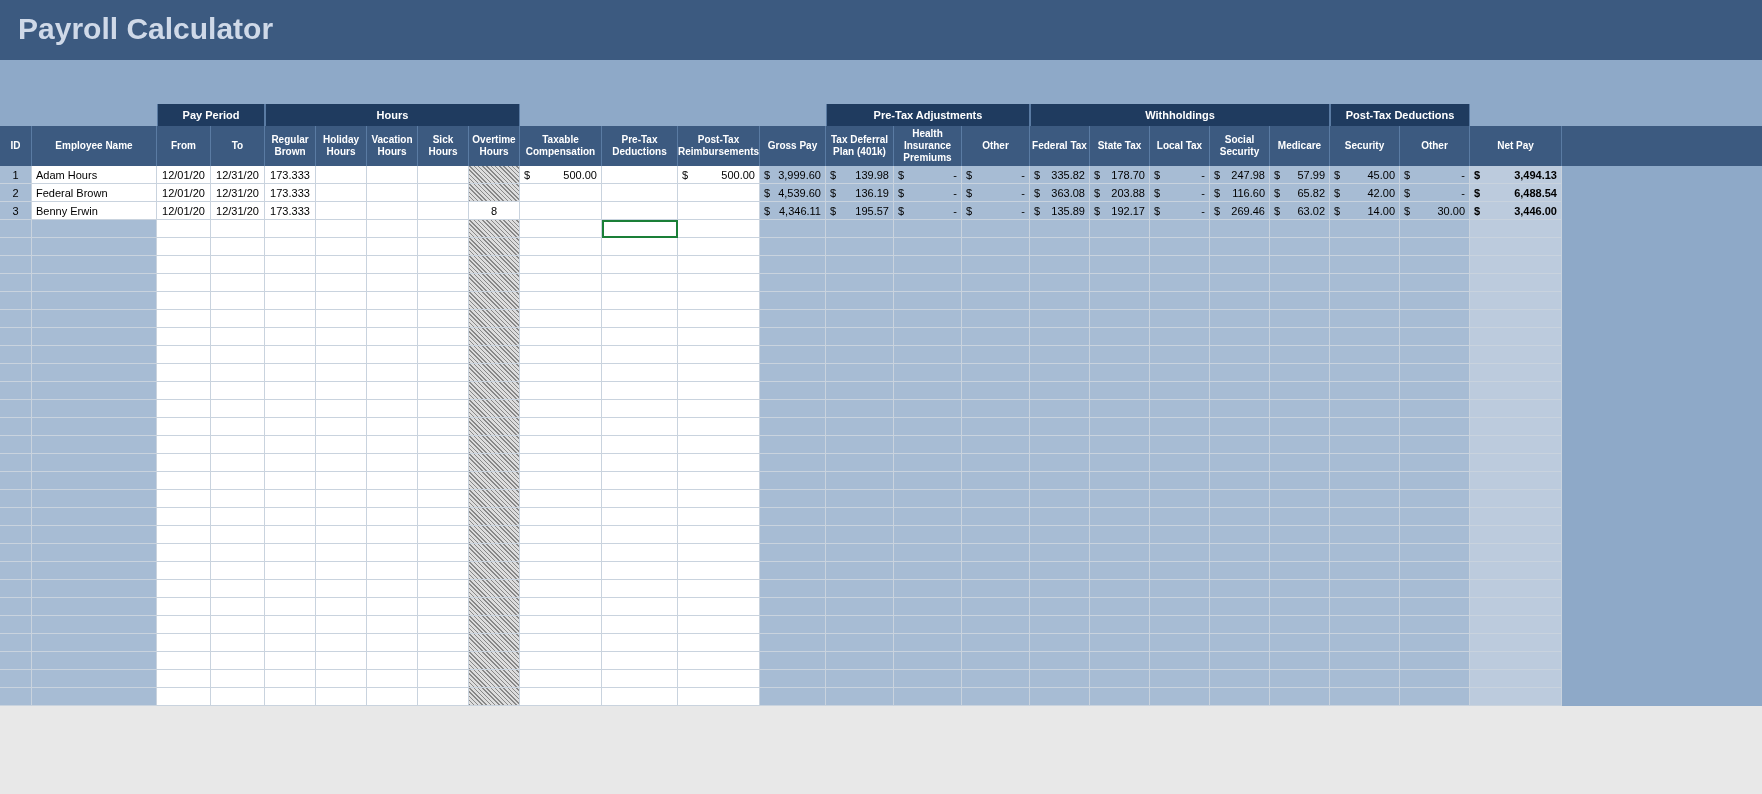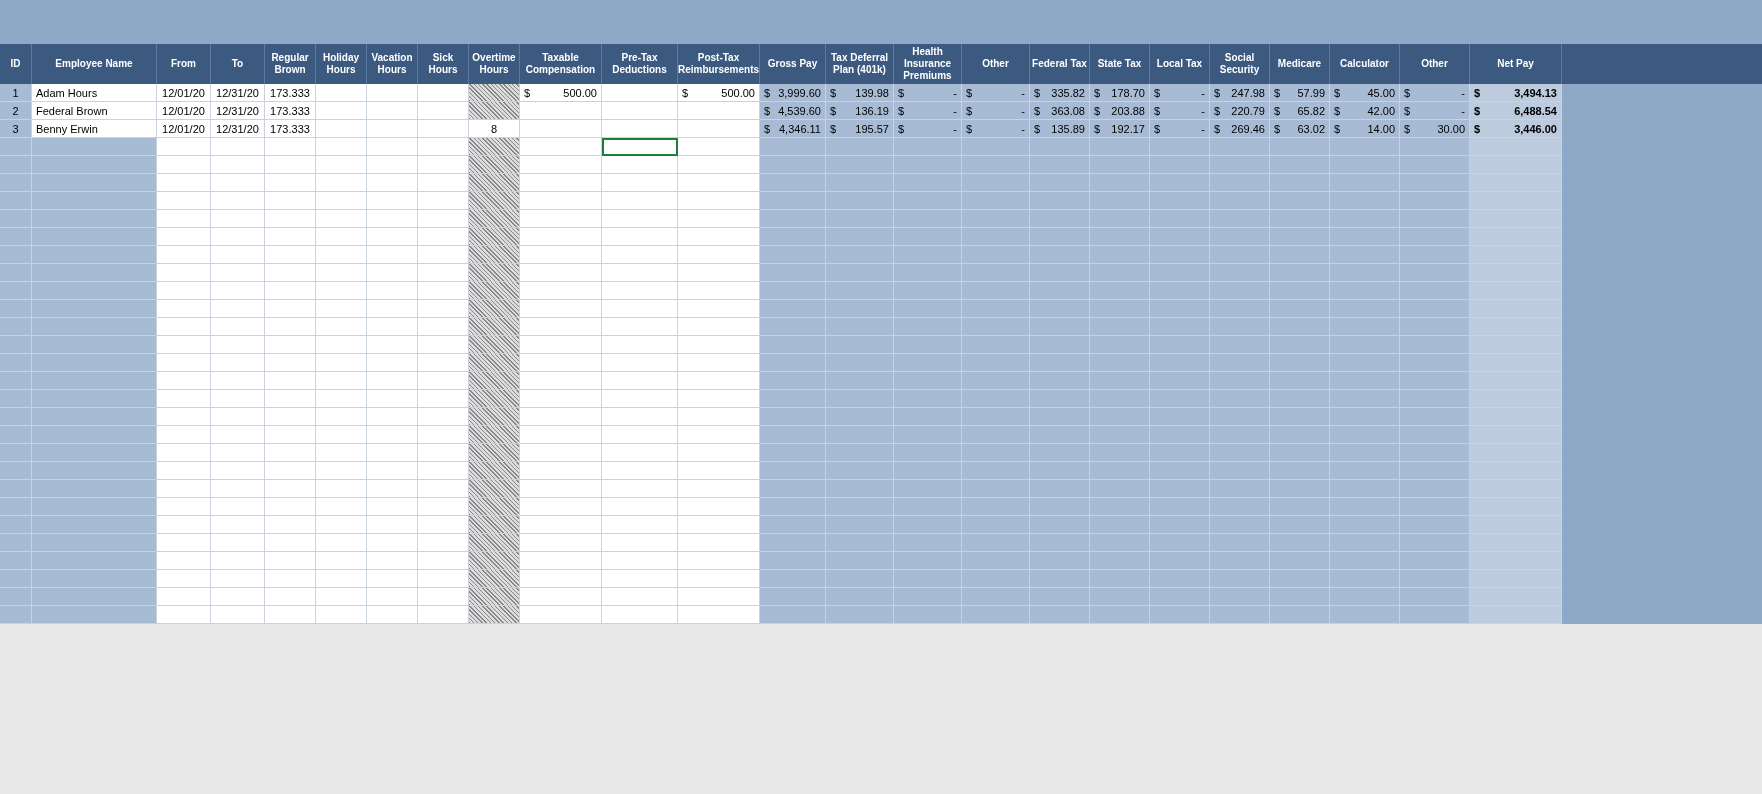--- a/index.html
+++ b/index.html
@@ -73,23 +73,35 @@
   .l  { text-align: left; }
   .money { display: flex; justify-content: space-between; }
   .money .sym { }
   .money .val { }
 </style>
 </head>
 <body>
 
 <div class="sheet">
 
+  <div class="title-bar">Payroll Calculator</div>
 
   <div class="spacer"></div>
 
+  <div class="group-row">
+    <div class="group-gap" style="width:32px"></div>
+    <div class="group-gap" style="width:125px"></div>
+    <div class="group-cell" style="width:108px">Pay Period</div>
+    <div class="group-cell" style="width:255px">Hours</div>
+    <div class="group-gap" style="width:306px"></div>
+    <div class="group-cell" style="width:204px">Pre-Tax Adjustments</div>
+    <div class="group-cell" style="width:300px">Withholdings</div>
+    <div class="group-cell" style="width:140px">Post-Tax Deductions</div>
+    <div class="group-gap" style="width:92px"></div>
+  </div>
 
   <div class="header-row">
     <div class="header-cell" style="width:32px">ID</div>
     <div class="header-cell" style="width:125px">Employee Name</div>
     <div class="header-cell" style="width:54px">From</div>
     <div class="header-cell" style="width:54px">To</div>
     <div class="header-cell" style="width:51px">Regular Brown</div>
     <div class="header-cell" style="width:51px">Holiday Hours</div>
     <div class="header-cell" style="width:51px">Vacation Hours</div>
     <div class="header-cell" style="width:51px">Sick Hours</div>
@@ -99,21 +111,21 @@
     <div class="header-cell" style="width:82px">Post-Tax Reimbursements</div>
     <div class="header-cell" style="width:66px">Gross Pay</div>
     <div class="header-cell" style="width:68px">Tax Deferral Plan (401k)</div>
     <div class="header-cell" style="width:68px">Health Insurance Premiums</div>
     <div class="header-cell" style="width:68px">Other</div>
     <div class="header-cell" style="width:60px">Federal Tax</div>
     <div class="header-cell" style="width:60px">State Tax</div>
     <div class="header-cell" style="width:60px">Local Tax</div>
     <div class="header-cell" style="width:60px">Social Security</div>
     <div class="header-cell" style="width:60px">Medicare</div>
-    <div class="header-cell" style="width:70px">Calculator</div>
+    <div class="header-cell" style="width:70px">Security</div>
     <div class="header-cell" style="width:70px">Other</div>
     <div class="header-cell" style="width:92px">Net Pay</div>
   </div>
 
   <div id="rows-container">
       <div class="data-row">
         <div class="data-cell blue c" style="width: 32px;">1</div>
         <div class="data-cell white l" style="width: 125px;">Adam Hours</div>
         <div class="data-cell white c" style="width: 54px;">12/01/20</div>
         <div class="data-cell white c" style="width: 54px;">12/31/20</div>
@@ -259,21 +271,21 @@
         </div>
         <div class="data-cell blue" style="width: 60px;">
           <div class="money">
             <span class="sym">$</span>
             <span class="val">-</span>
           </div>
         </div>
         <div class="data-cell blue" style="width: 60px;">
           <div class="money">
             <span class="sym">$</span>
-            <span class="val">220.79</span>
+            <span class="val">116.60</span>
           </div>
         </div>
         <div class="data-cell blue" style="width: 60px;">
           <div class="money">
             <span class="sym">$</span>
             <span class="val">65.82</span>
           </div>
         </div>
         <div class="data-cell blue" style="width: 70px;">
           <div class="money">

